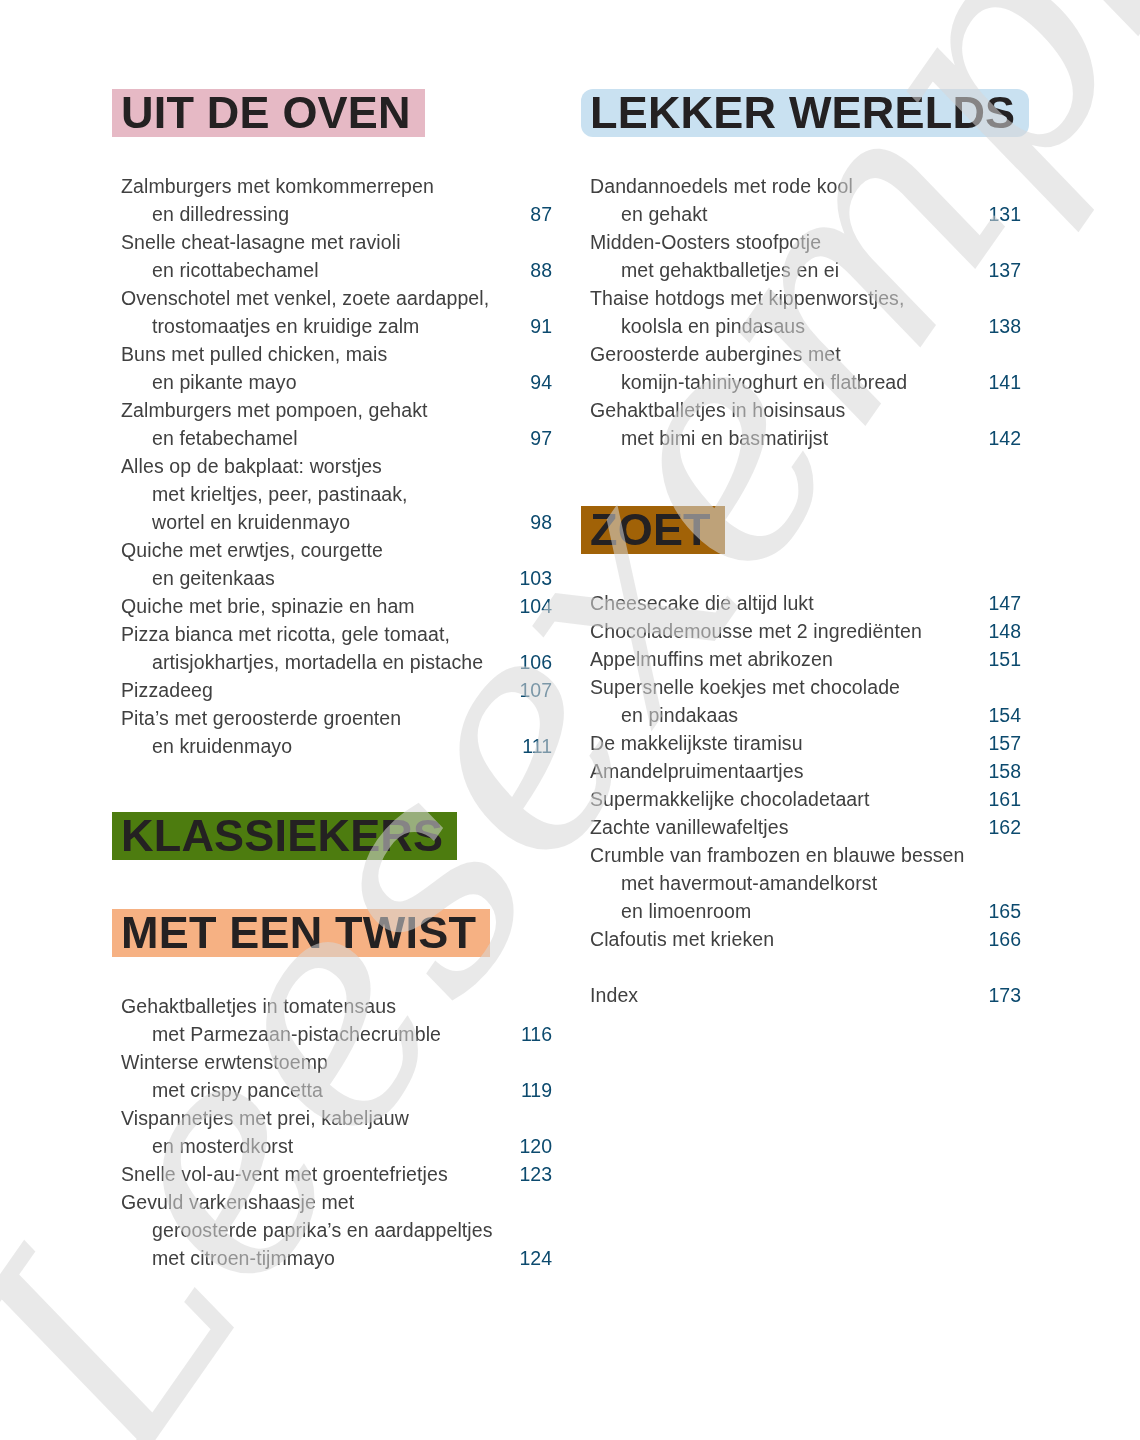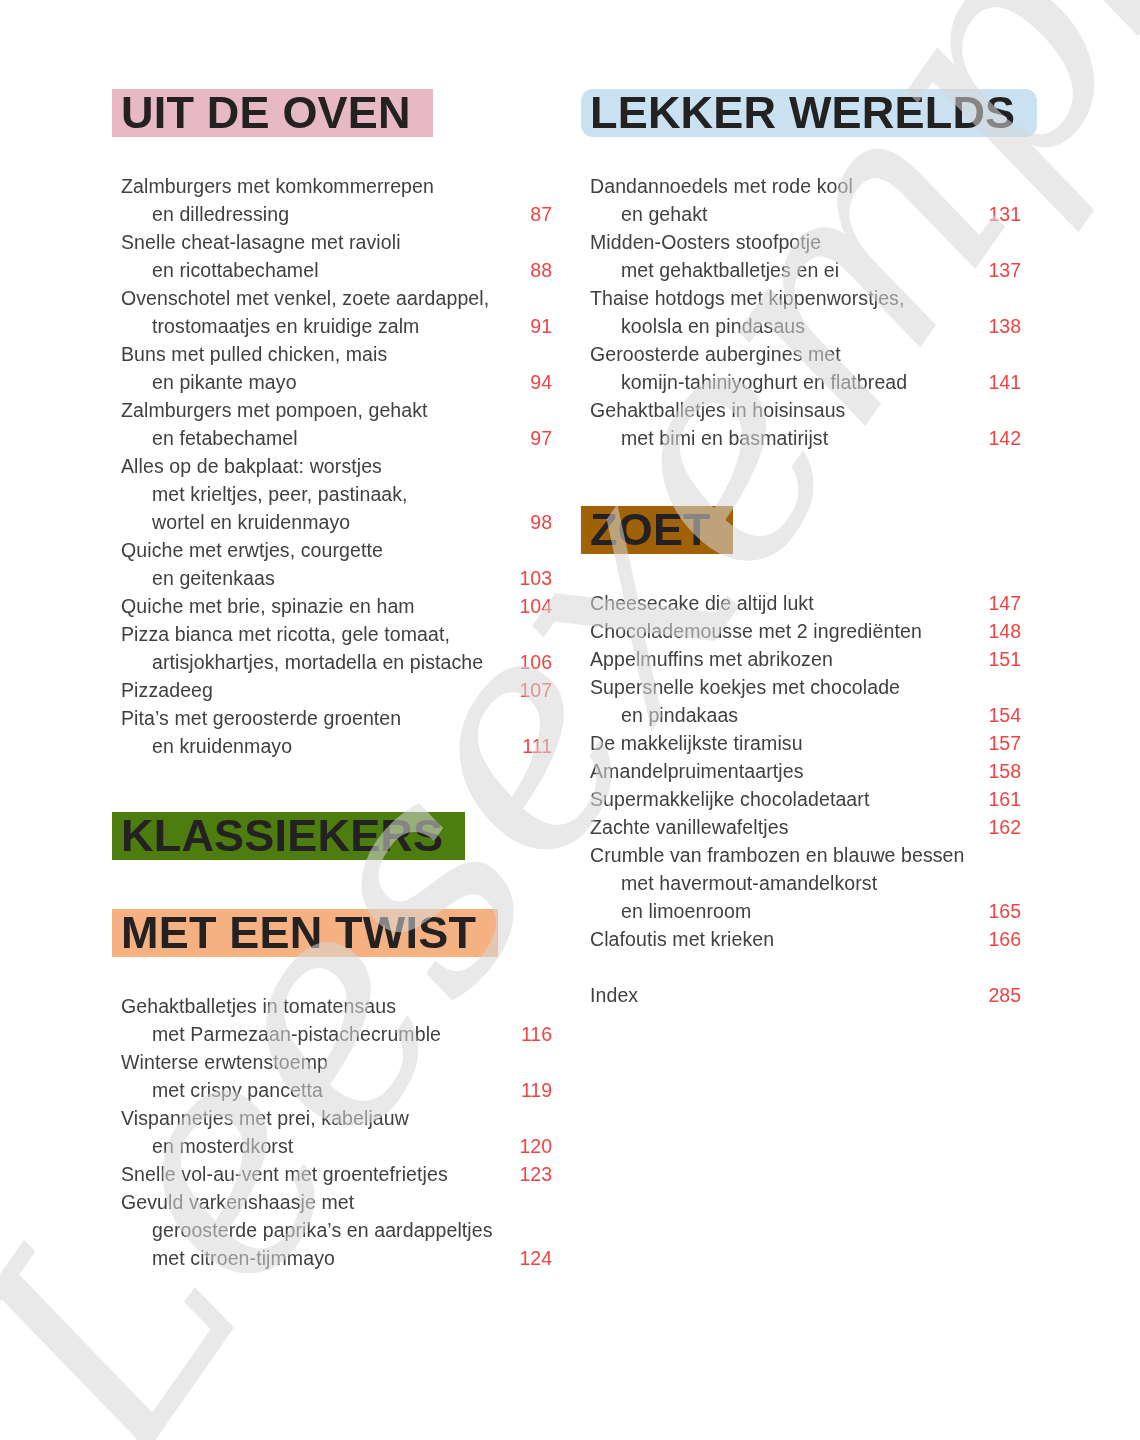--- a/index.html
+++ b/index.html
@@ -18,39 +18,39 @@
   .sec-title { margin: 0; padding: 0; font-weight: 700; }
   .title-line { line-height: 48px; }
   .title-line + .title-line { margin-top: 6px; }
   .hl {
     display: inline-block;
     font-size: 45px;
     font-weight: 700;
     line-height: 48px;
     color: #242122;
     letter-spacing: 0.2px;
-    padding: 0 22px 0 9px;
+    padding: 0 14px 0 9px;
     margin-left: -9px;
     white-space: nowrap;
   }
 
   .entries { list-style: none; margin: 28px 0 0 0; padding: 0; }
   .entry { margin: 0; padding: 0; }
   .row { display: flex; align-items: baseline; line-height: 28px; text-align: right; }
   .txt {
     font-size: 19.5px;
     color: #404040;
     letter-spacing: 0.1px;
     white-space: nowrap;
   }
   .row.wrap .txt { padding-left: 31px; }
   .pg {
     margin-left: auto;
     font-size: 19.5px;
-    color: #ef4444;
+    color: #0c4a6e;
     padding-left: 12px;
   }
 
   
   .sec-klassiekers-met-een-twist { margin-top: 52px; }
   .sec-zoet { margin-top: 54px; }
   .sec-index { margin-top: 28px; }
   .sec-index .entries { margin-top: 0; }
 
   .watermark {
@@ -358,20 +358,20 @@
               <span class="pg">166</span>
             </div>
           </li>
         </ul>
       </section>
       <section class="sec sec-index">
         <ul class="entries">
           <li class="entry">
             <div class="row">
               <span class="txt">Index</span>
-              <span class="pg">285</span>
+              <span class="pg">173</span>
             </div>
           </li>
         </ul>
       </section>
     </div>
   <div class="watermark">Leesexemplaar</div>
 </div>
 
 </body></html>

